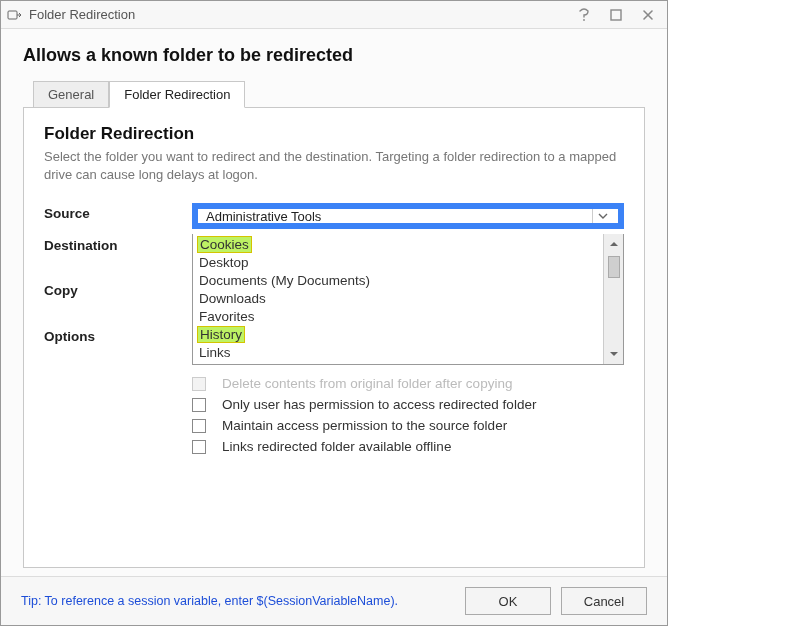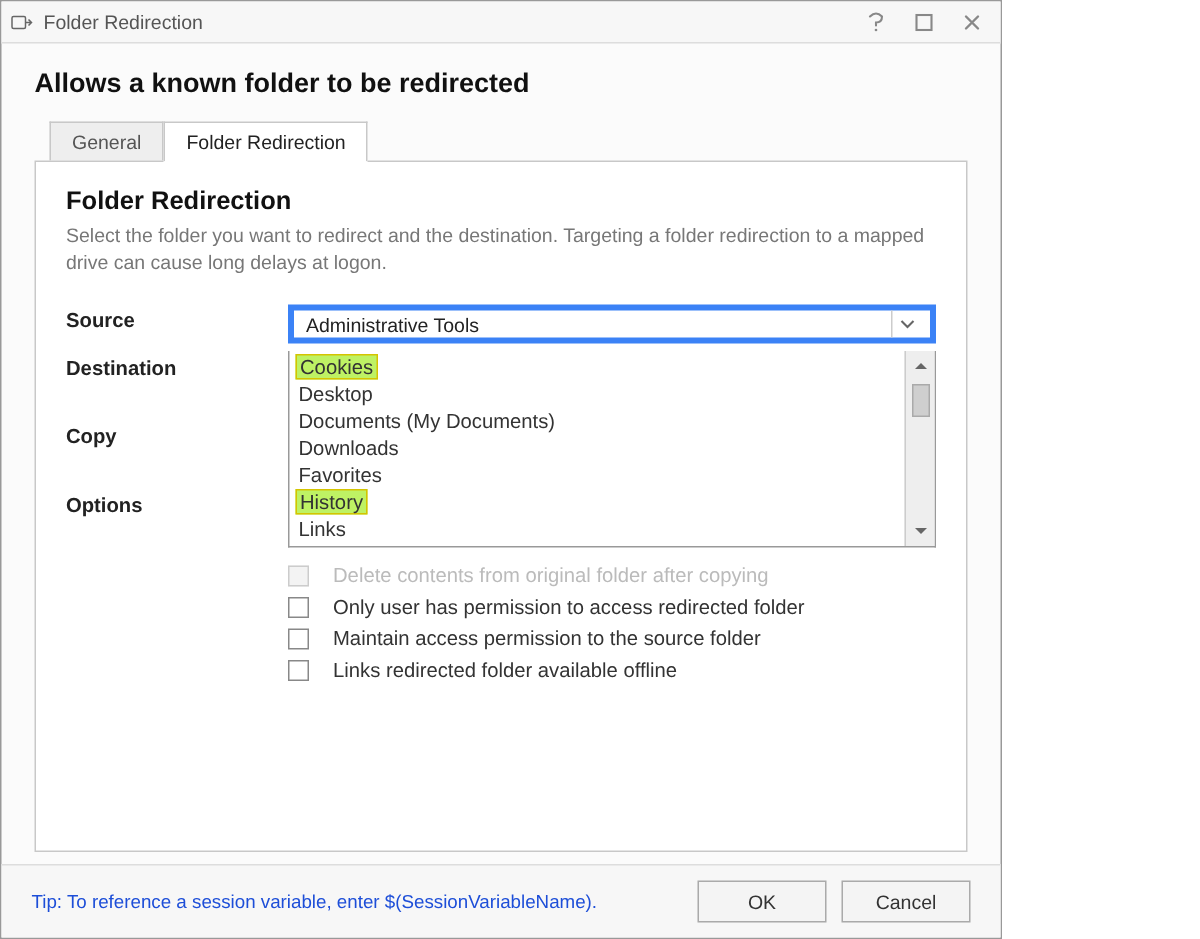--- a/index.html
+++ b/index.html
@@ -75,21 +75,21 @@
       color: #777;
       font-size: 13px;
       line-height: 1.35;
       margin-bottom: 20px;
       max-width: 640px;
     }
     .form-grid { display: grid; grid-template-columns: 140px 1fr; align-items: start; row-gap: 6px; column-gap: 8px; }
     .form-label { font-weight: 700; color: #222; font-size: 13.5px; padding-top: 3px;}
     .combo {
       position: relative;
-      border: 4px solid #3b82f6;
+      border: 6px solid #3b82f6;
       height: 26px;
       background: #fff;
       display: flex;
       align-items: center;
       justify-content: space-between;
       padding: 0 6px 0 8px;
       font-size: 13px;
       color: #222;
     }
     .combo .arrow {

